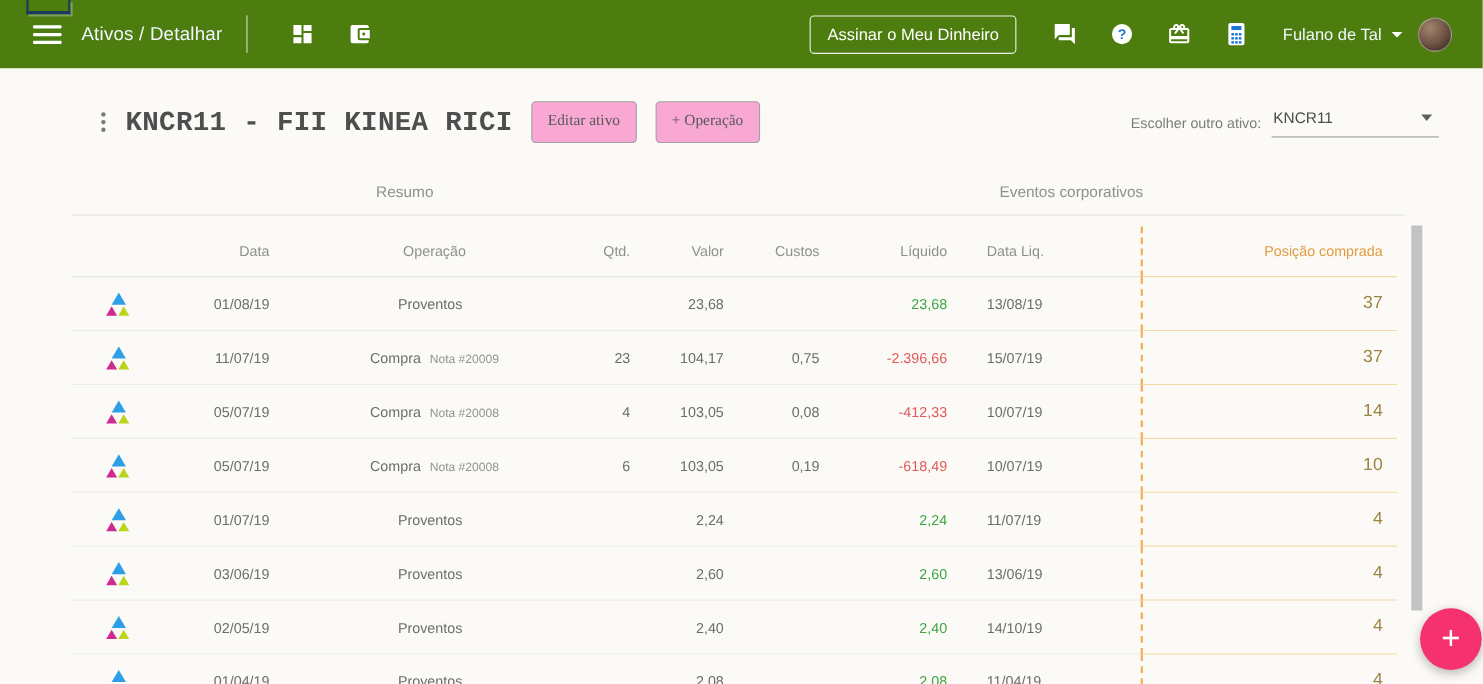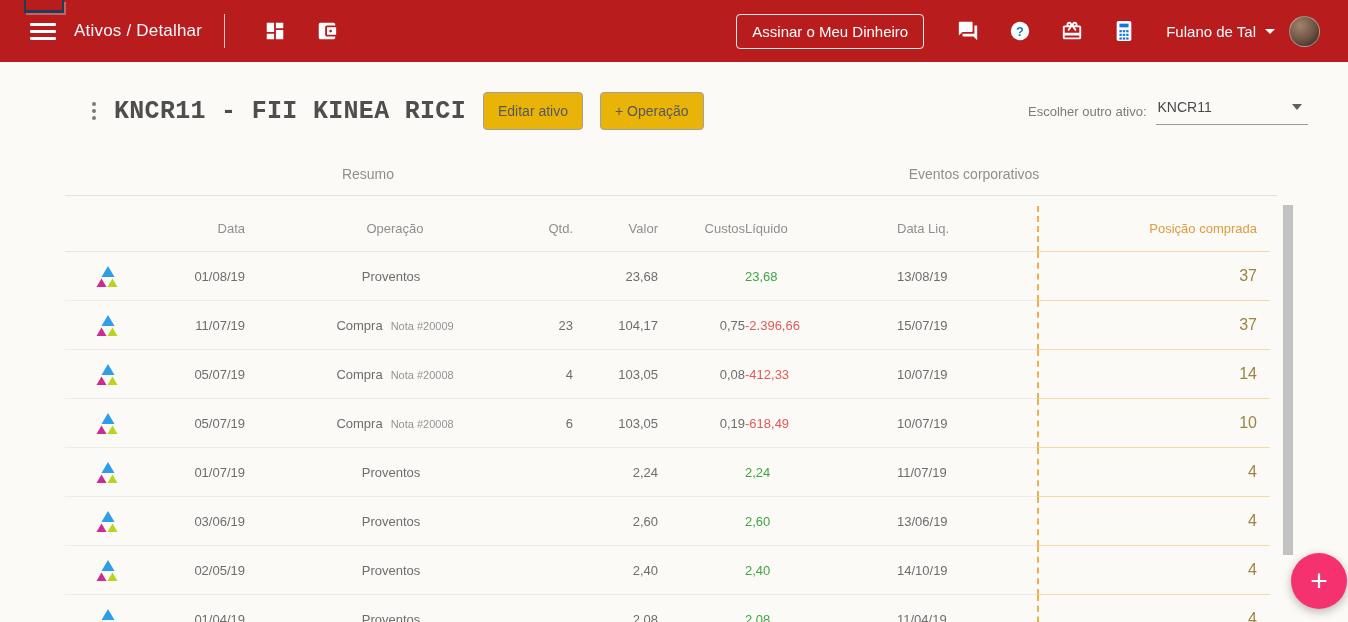--- a/index.html
+++ b/index.html
@@ -2,21 +2,21 @@
 <html><head>
 <meta charset="utf-8">
 <style>
   * { box-sizing: border-box; margin: 0; padding: 0; }
   html,body { width:1348px; height:622px; overflow:hidden; }
   body { font-family:"Liberation Sans", sans-serif; background:#fbfaf7; }
   .page { position:relative; width:1348px; height:622px; overflow:hidden; }
 
   
   .topbar { position:absolute; top:0; left:0; width:1348px; height:62px;
-    background:#b91c1c; display:flex; align-items:center; justify-content:space-between;
+    background:#4d7c0f; display:flex; align-items:center; justify-content:space-between;
     padding:0 28px 0 30px; color:#fff; }
   .tb-left, .tb-right { display:flex; align-items:center; }
   .artifact { position:absolute; top:0; left:24px; width:40px; height:13px;
     border-left:2px solid #1c3c5a; border-right:2px solid #1c3c5a; border-bottom:3px solid #1c3c5a;
     box-shadow: 2px 2px 0 rgba(220,230,240,.35); }
   .hamburger { width:26px; display:flex; flex-direction:column; gap:4px; cursor:pointer; }
   .hamburger span { display:block; height:3px; background:#fff; border-radius:1px; }
   .breadcrumb { font-size:17px; margin-left:18px; color:#f2f8ff; letter-spacing:.2px; cursor:pointer; }
   .tb-divider { width:1px; height:34px; background:rgba(255,255,255,.75); margin:0 24px 0 22px; }
   .tb-icon { width:24px; height:24px; margin:0 14px; display:flex; align-items:center; justify-content:center; cursor:pointer; }
@@ -28,22 +28,22 @@
     border-top:5px solid #fff; margin-left:9px; }
   .avatar { width:31px; height:31px; border-radius:50%; margin-left:14px;
     background:radial-gradient(circle at 35% 30%, #a3836c, #6b5243 55%, #2e241d 95%);
     border:1px solid rgba(255,255,255,.4); }
 
   
   .title-row { position:absolute; top:92px; left:86px; display:flex; align-items:center; }
   .kebab { display:flex; flex-direction:column; gap:3px; padding:4px 6px; cursor:pointer; }
   .kebab i { width:4px; height:4px; border-radius:50%; background:#7a7a7a; }
   .page-title { font-size:25px; font-weight:bold; color:#4e4e4e; margin-left:12px; letter-spacing:.3px;font-family:Liberation Mono, monospace; }
-  .outline-btn { border:1px solid #a0a0a0; border-radius:4px; background:#eab308; color:#585858;
-    font-size:14px; font-family:Liberation Sans, sans-serif; padding:10px 14px; margin-left:17px; cursor:pointer; }
+  .outline-btn { border:1px solid #a0a0a0; border-radius:4px; background:#f9a8d4; color:#585858;
+    font-size:14px; font-family:Liberation Serif, serif; padding:10px 14px; margin-left:17px; cursor:pointer; }
 
   
   .chooser { position:absolute; top:99px; left:1028px; display:flex; align-items:flex-start; }
   .chooser-label { font-size:13px; color:#7c7c7c; margin-top:5px; }
   .chooser-select { width:152px; margin-left:9px; border-bottom:1px solid #9c9c9c;
     display:flex; justify-content:space-between; align-items:center; padding:0 2px 9px 2px; cursor:pointer; }
   .chooser-value { font-size:14px; color:#4a4a4a; }
   .select-caret { width:0; height:0; border-left:5px solid transparent; border-right:5px solid transparent;
     border-top:6px solid #5f5f5f; margin-right:4px; }
 
@@ -66,21 +66,21 @@
   .thead .cell, .thead .pos-head { font-size:13px; color:#8f8f8f; }
   .pos-head { color:#e09c3f !important; }
   .cell { font-size:13px; color:#6d6d6d; }
   .c-icon { width:60px; padding-left:30px; display:flex; align-items:center; }
   .c-date { width:120px; text-align:right; }
   .c-op   { width:300px; text-align:center; }
   .c-op .note { font-size:11px; color:#939393; margin-left:8px; }
   .c-qty  { width:28px; text-align:right; }
   .c-val  { width:85px; text-align:right; }
   .c-cost { width:87px; text-align:right; }
-  .c-net  { width:116px; text-align:left; }
+  .c-net  { width:116px; text-align:right; }
   .c-liq  { width:120px; margin-left:36px; text-align:left; }
   .net-pos { color:#3fa544; }
   .net-neg { color:#e05a5a; }
   .pos-val { font-size:16px; color:#9c8444; }
 
   
   .scroll-thumb { position:absolute; left:1283px; top:205px; width:10px; height:350px; background:#c2c2c2; }
   .fab { position:absolute; left:1291px; top:553px; width:56px; height:56px; border-radius:50%;
     background:#f5316f; color:#fff; display:flex; align-items:center; justify-content:center;
     font-size:30px; font-weight:300; box-shadow:0 3px 10px rgba(0,0,0,.28); cursor:pointer; }

